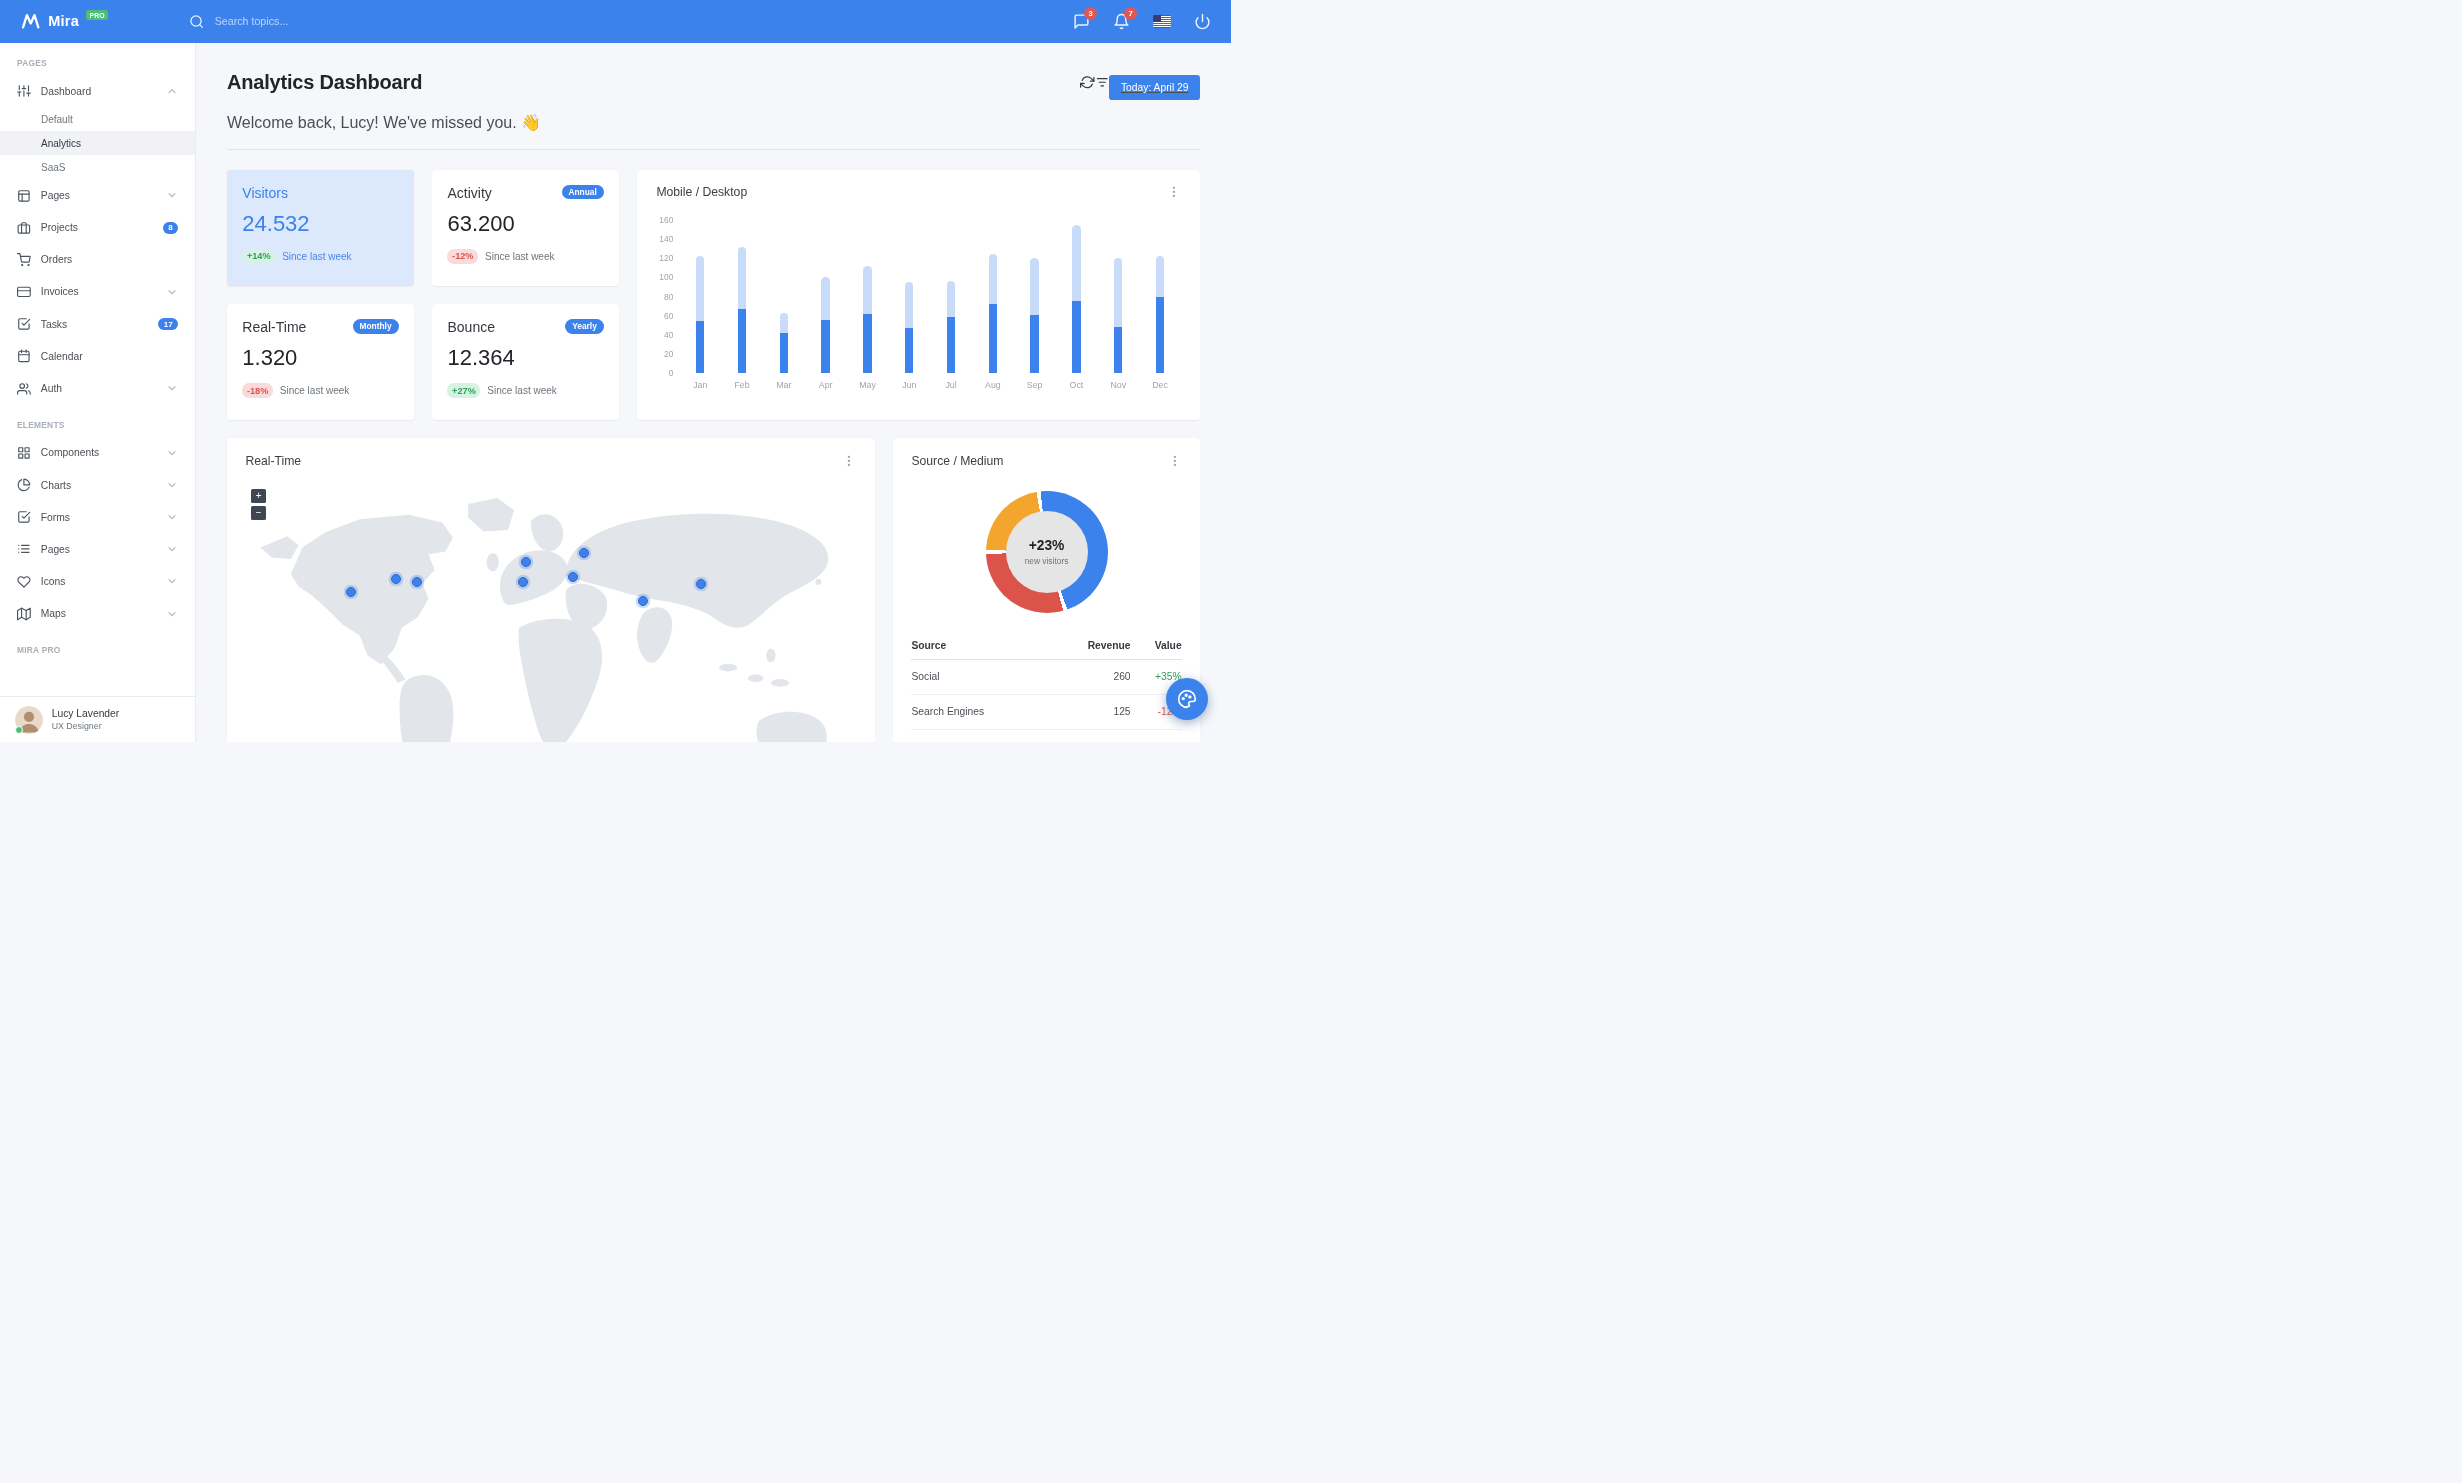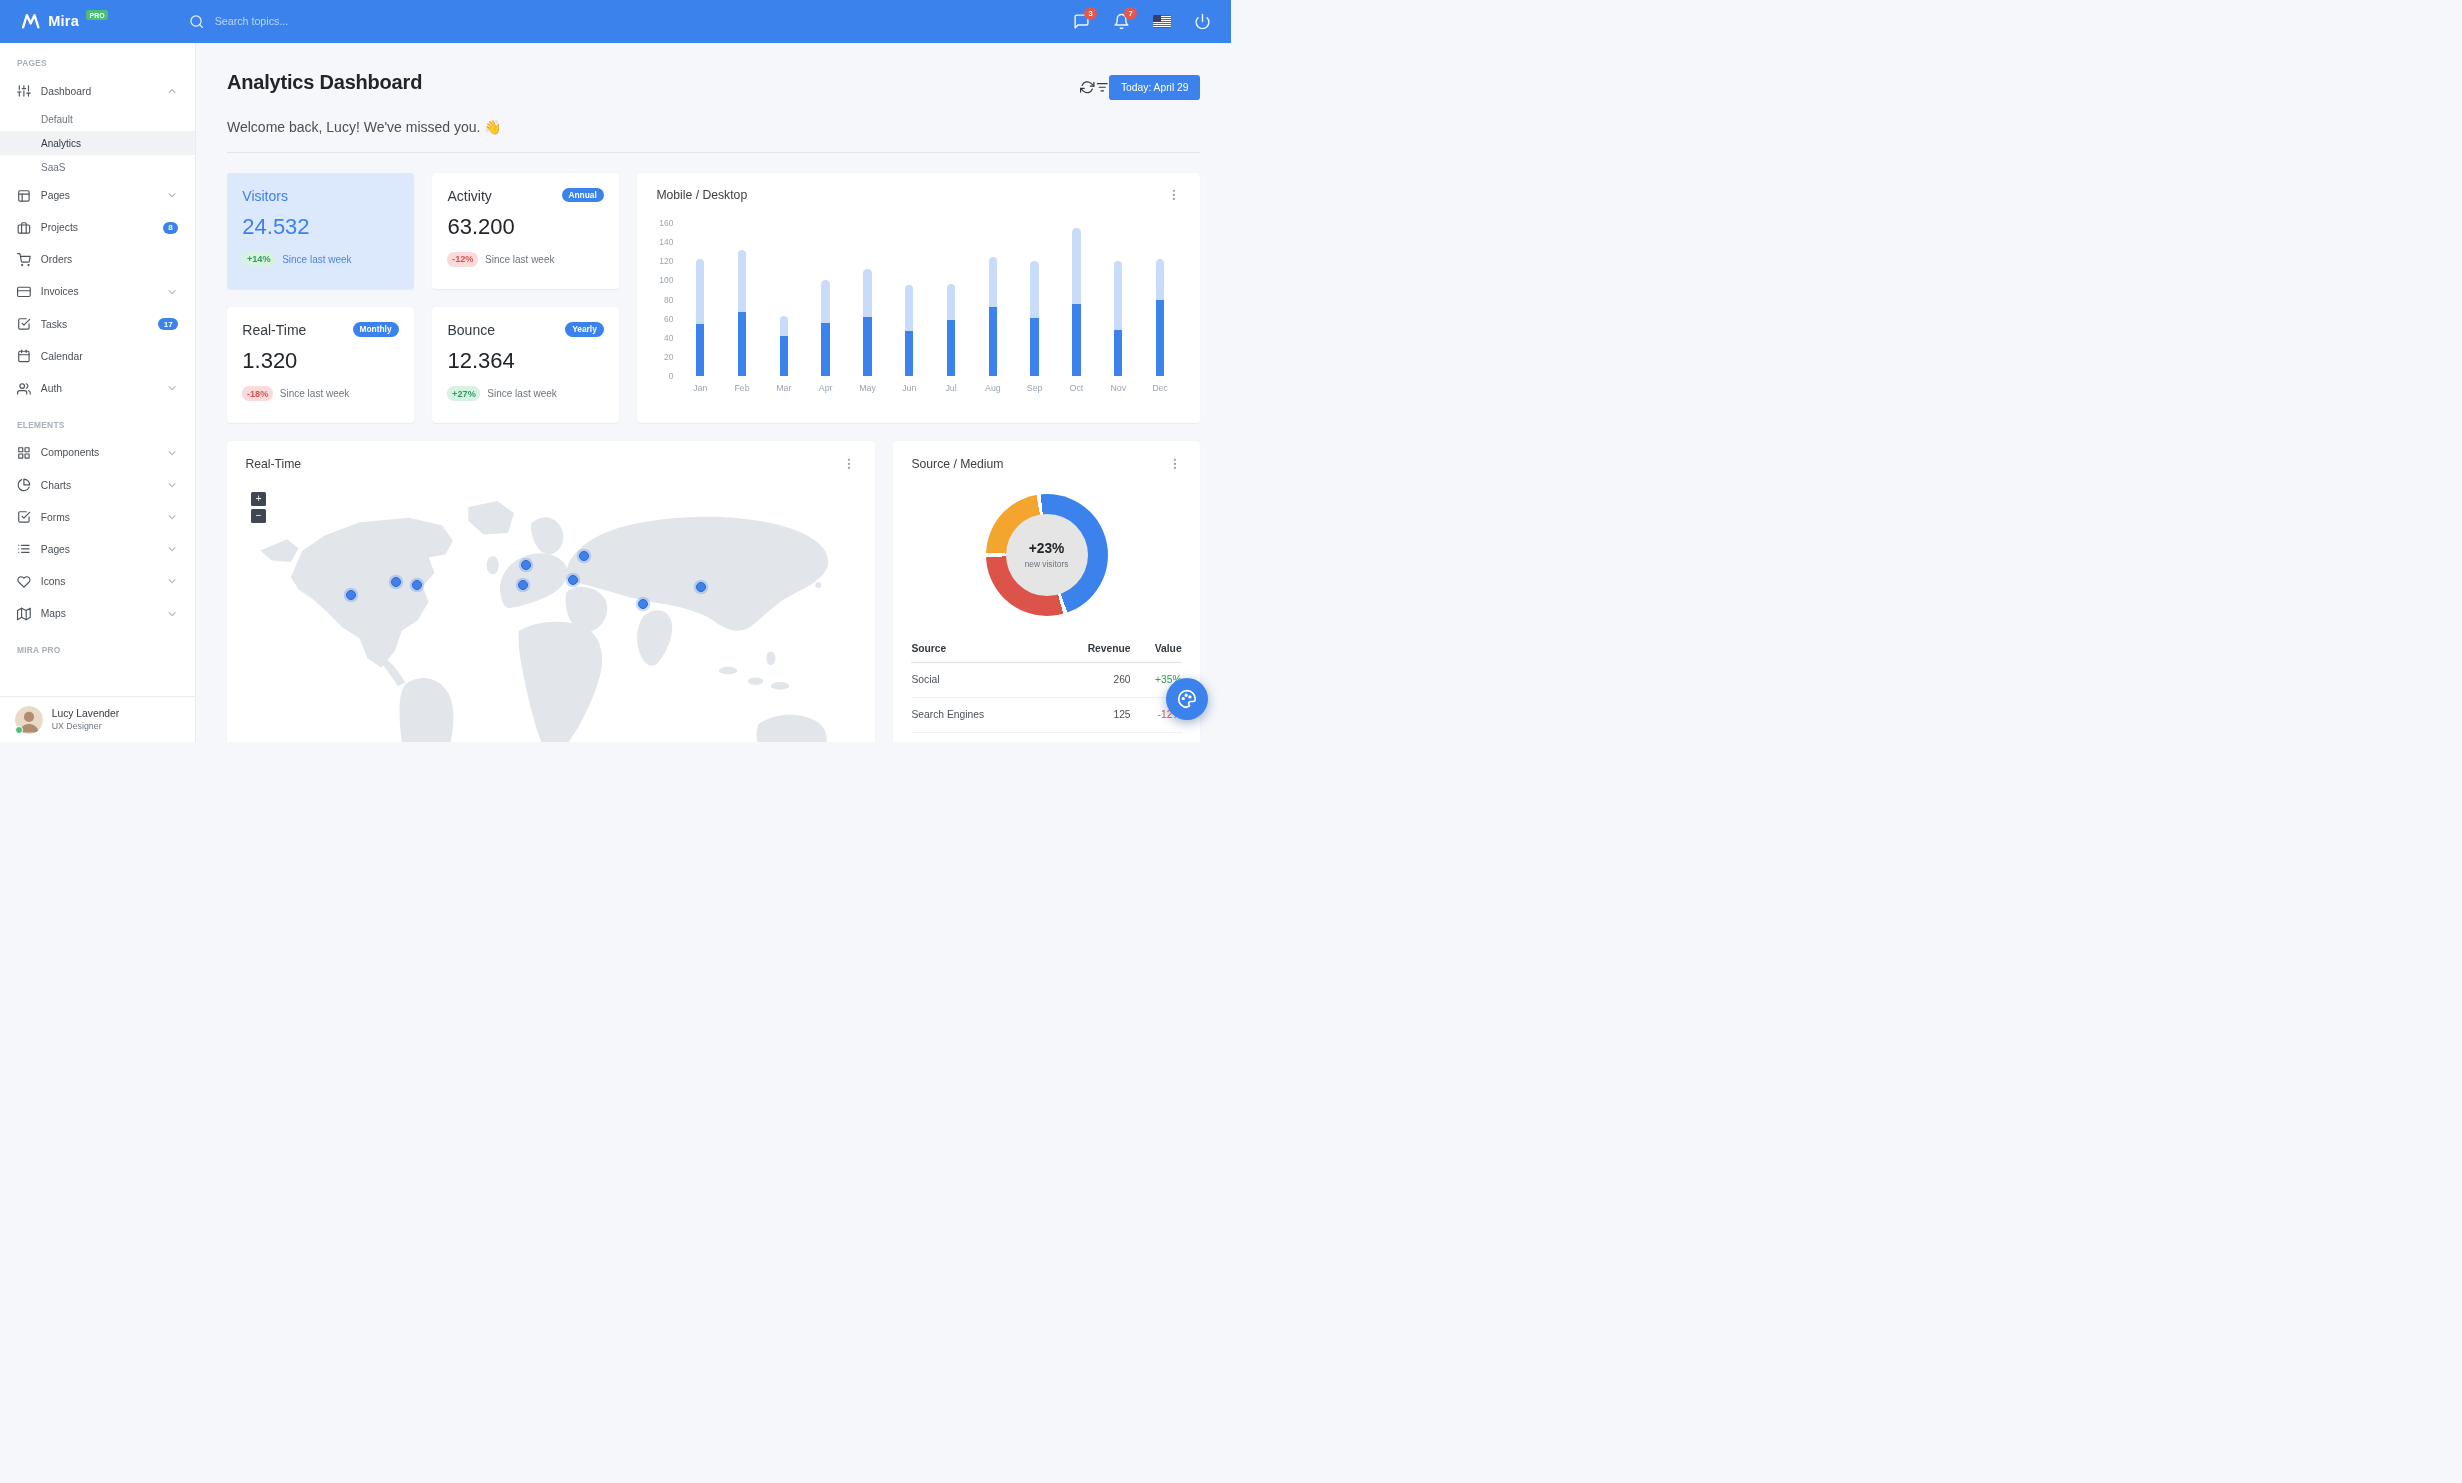--- a/index.html
+++ b/index.html
@@ -45,22 +45,22 @@
   .avatar-wrap { position:relative; width:28px; height:28px; flex:none; }
   .avatar { width:28px; height:28px; border-radius:50%; overflow:hidden; display:block; }
   .status-dot { position:absolute; left:-0.8px; bottom:-0.8px; width:8.4px; height:8.4px; border-radius:50%;
     background:#4BBF73; border:1.5px solid #fff; }
   .user-name { font-size:10.3px; color:#343a40; }
   .user-role { font-size:8.8px; color:#6c757d; margin-top:1.5px; }
   
   .main { position:absolute; top:43px; left:196px; right:0; bottom:0; overflow:hidden; padding:27.5px 31px 0; }
   .page-head { display:flex; justify-content:space-between; align-items:flex-start; }
   .page-title { font-size:20px; font-weight:700; color:#212529; letter-spacing:-0.2px; }
-  .page-sub { margin-top:25px; font-size:14px; color:#495057; }
-  .head-actions { display:flex; align-items:center; gap:0; margin-top:4.6px; }
+  .page-sub { margin-top:19px; font-size:16px; color:#495057; }
+  .head-actions { display:flex; gap:0; margin-top:4.6px;text-decoration:underline; }
   .action-icon { color:#343a40; cursor:pointer; display:flex; }
   .date-btn { background:#3B82EC; color:#fff; border:none; font-size:10.3px; padding:6.9px 11.5px;
     border-radius:3.1px; cursor:pointer; font-family:inherit; }
   .divider { border-bottom:0.8px solid #e0e5ea; margin:17px 0 20px; }
   .grid-top { display:grid; grid-template-columns:392px 1fr; gap:18.4px; }
   .stats-grid { display:grid; grid-template-columns:1fr 1fr; gap:18.4px; }
   .card { background:#fff; border-radius:3.8px; box-shadow:0 0.8px 1.5px rgba(0,0,0,.06); }
   .stat-card { padding:15.3px; height:116px; }
   .stat-card.highlight { background:#DCE8FB; }
   .stat-top { display:flex; justify-content:space-between; align-items:flex-start; }

